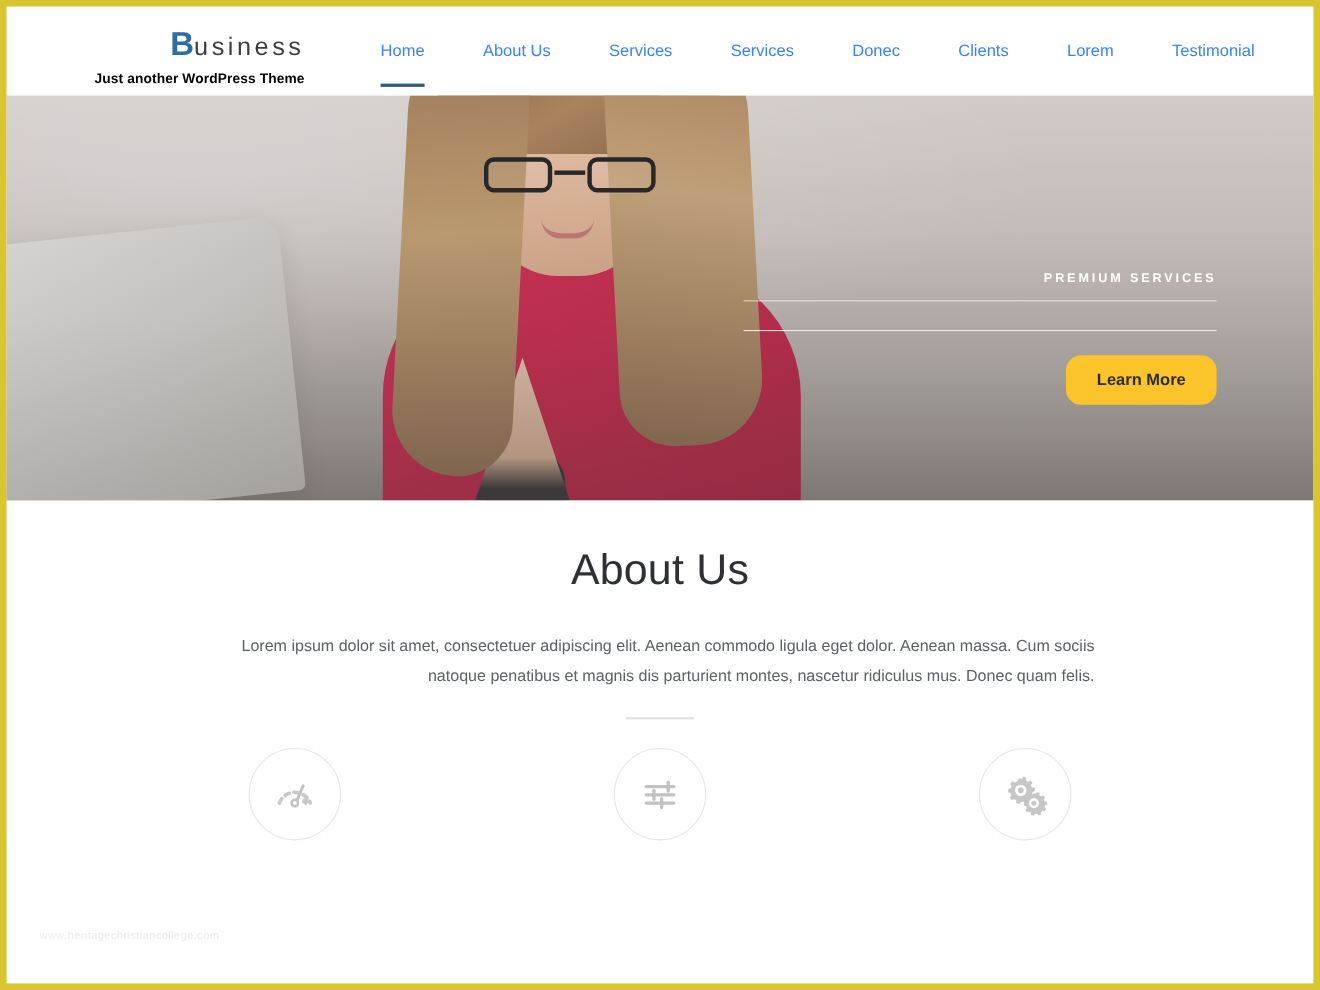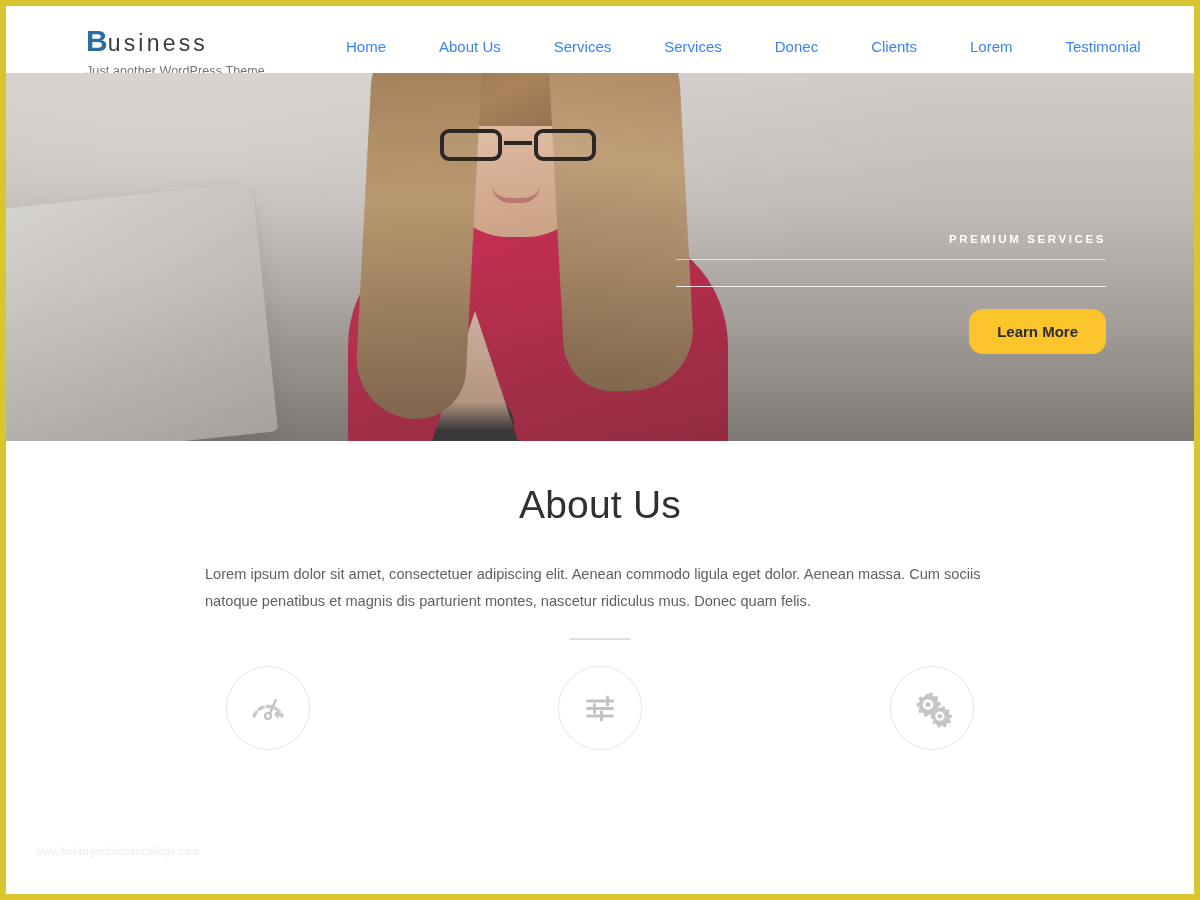--- a/index.html
+++ b/index.html
@@ -15,37 +15,37 @@
     position:relative;
     width:1200px; height:900px;
     border:6px solid #d8c52f;
     background:#ffffff;
     overflow:hidden;
   }
 
   
   #site-header {
     position:relative;
-    height:67px;
-    background:#ffffff;
-    display:flex; align-items:flex-start;
+    height:81px;
+    background:#ffffff;
+    display:flex; align-items:flex-start;text-align:right;
   }
   #brand { position:absolute; left:80px; top:20px; }
   #brand-title {
     font-size:23px; font-weight:400; color:#3d3d3d;
     letter-spacing:3.2px; line-height:1;
     white-space:nowrap;
   }
   #brand-title .cap {
     font-size:30px; font-weight:700; color:#2e6ca4;
     letter-spacing:0px;
   }
   #brand-tagline {
     margin-top:8px;
-    font-size:12.5px; color:#737373; font-weight:400;
+    font-size:12.5px; color:#000000; font-weight:700;
     letter-spacing:.1px;
   }
 
   #main-nav {
     position:absolute; left:340px; top:32px;
     display:flex; align-items:center;
   }
   #main-nav .nav-item {
     position:relative;
     font-size:15px; color:#3b82f6;
@@ -203,21 +203,21 @@
     height:307px;
   }
   #about-title {
     text-align:center;
     font-size:39px; font-weight:300; color:#2e3033;
     letter-spacing:.2px;
   }
   #about-text {
     margin:34px auto 0;
     width:790px;
-    text-align:left;
+    text-align:right;
     font-size:14.6px; line-height:1.82; color:#5d6166;
   }
   #about-divider {
     margin:24px auto 0;
     width:62px; height:2px; background:#e2e2e2;
   }
   #feature-row {
     margin-top:26px;
     display:flex; justify-content:center;
     gap:248px;

